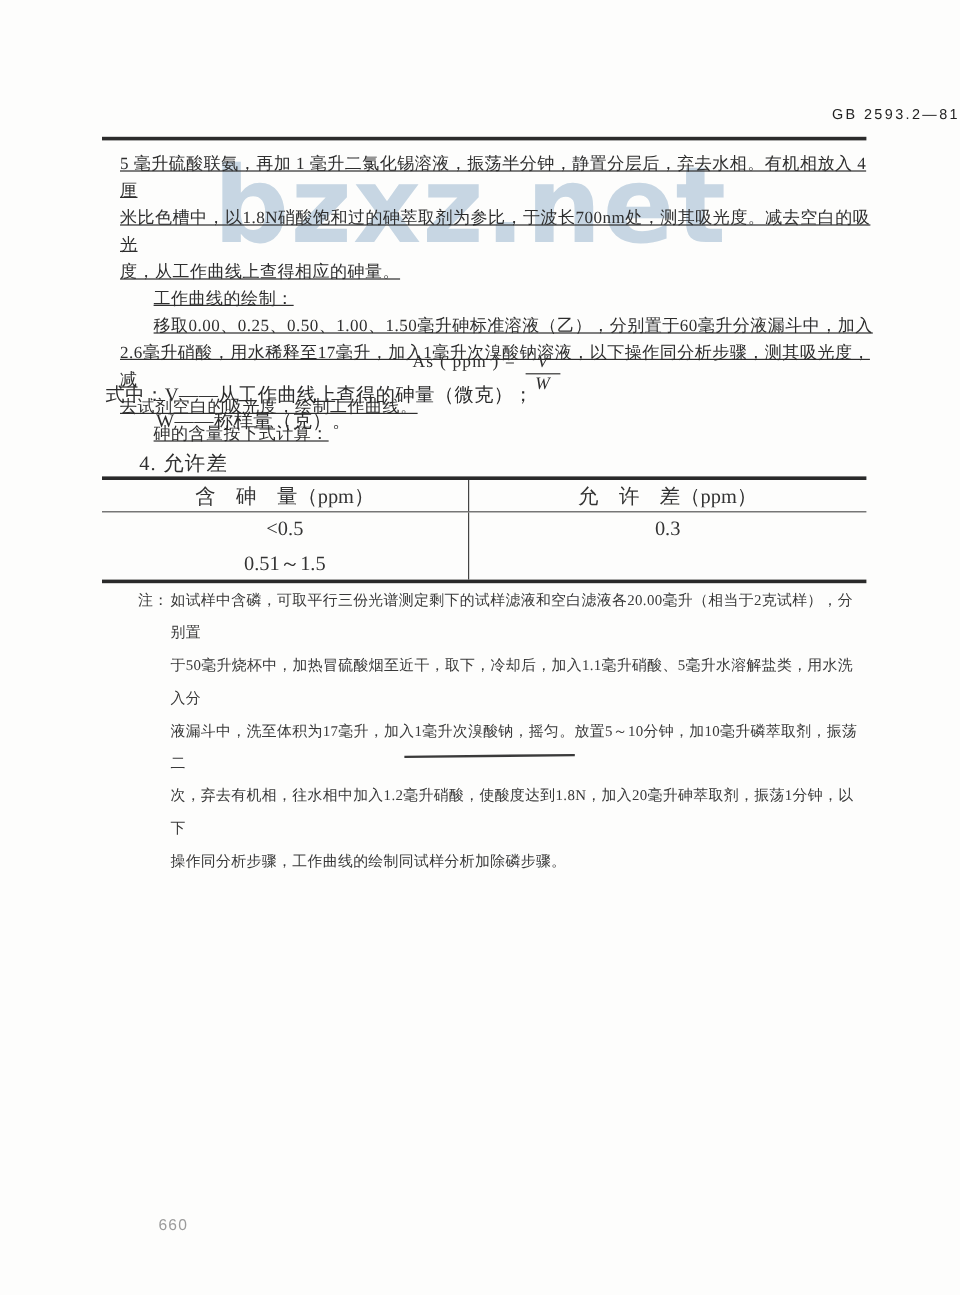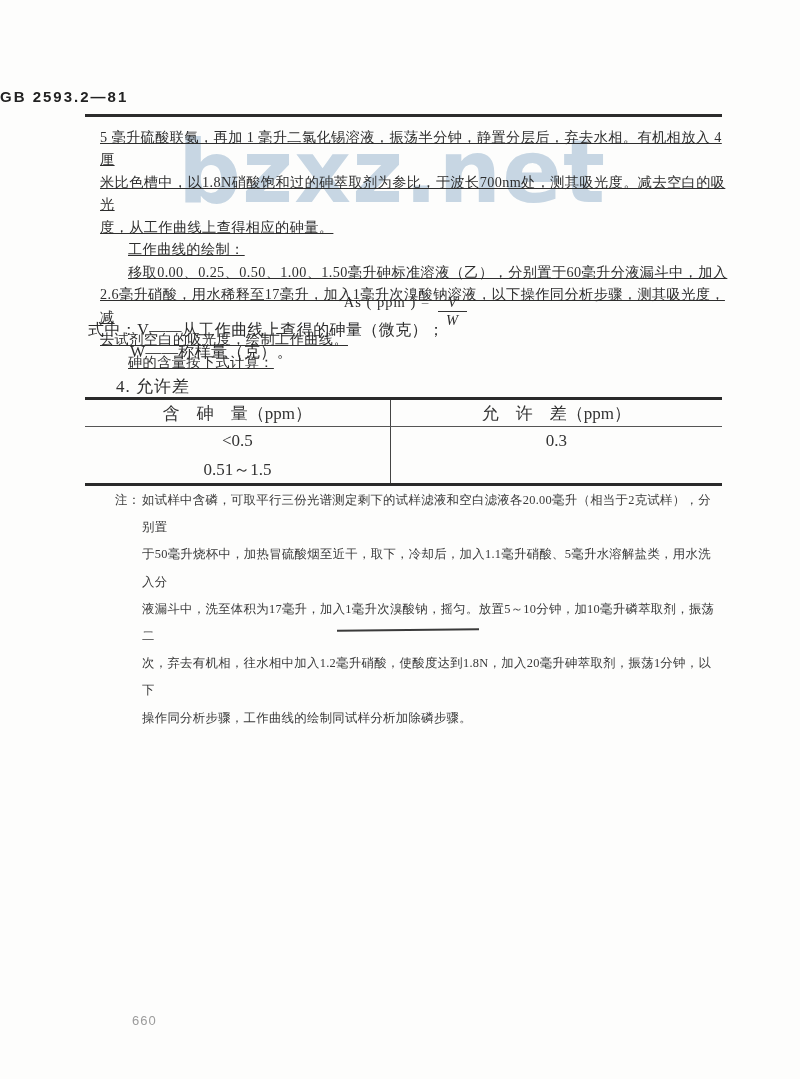--- a/index.html
+++ b/index.html
@@ -25,24 +25,24 @@
     color: #bed0df;
     opacity: 0.85;
     z-index: 0;
     user-select: none;
   }
   .content-layer { position: absolute; inset: 0; z-index: 1; }
   
   .doc-header {
     position: absolute;
     top: 88px; left: 0; width: 100%;
-    text-align: left;
+    text-align: right;
     font-family: "Liberation Sans", "DejaVu Sans", sans-serif;
-    font-weight: 700;
-    font-size: 15px;
+    font-weight: 400;
+    font-size: 12px;
     letter-spacing: 2px;
     color: #222;
   }
   .header-rule {
     position: absolute;
     left: 85px; top: 114px;
     width: 637px; height: 3px;
     background: #2c2c2c;
   }
   

